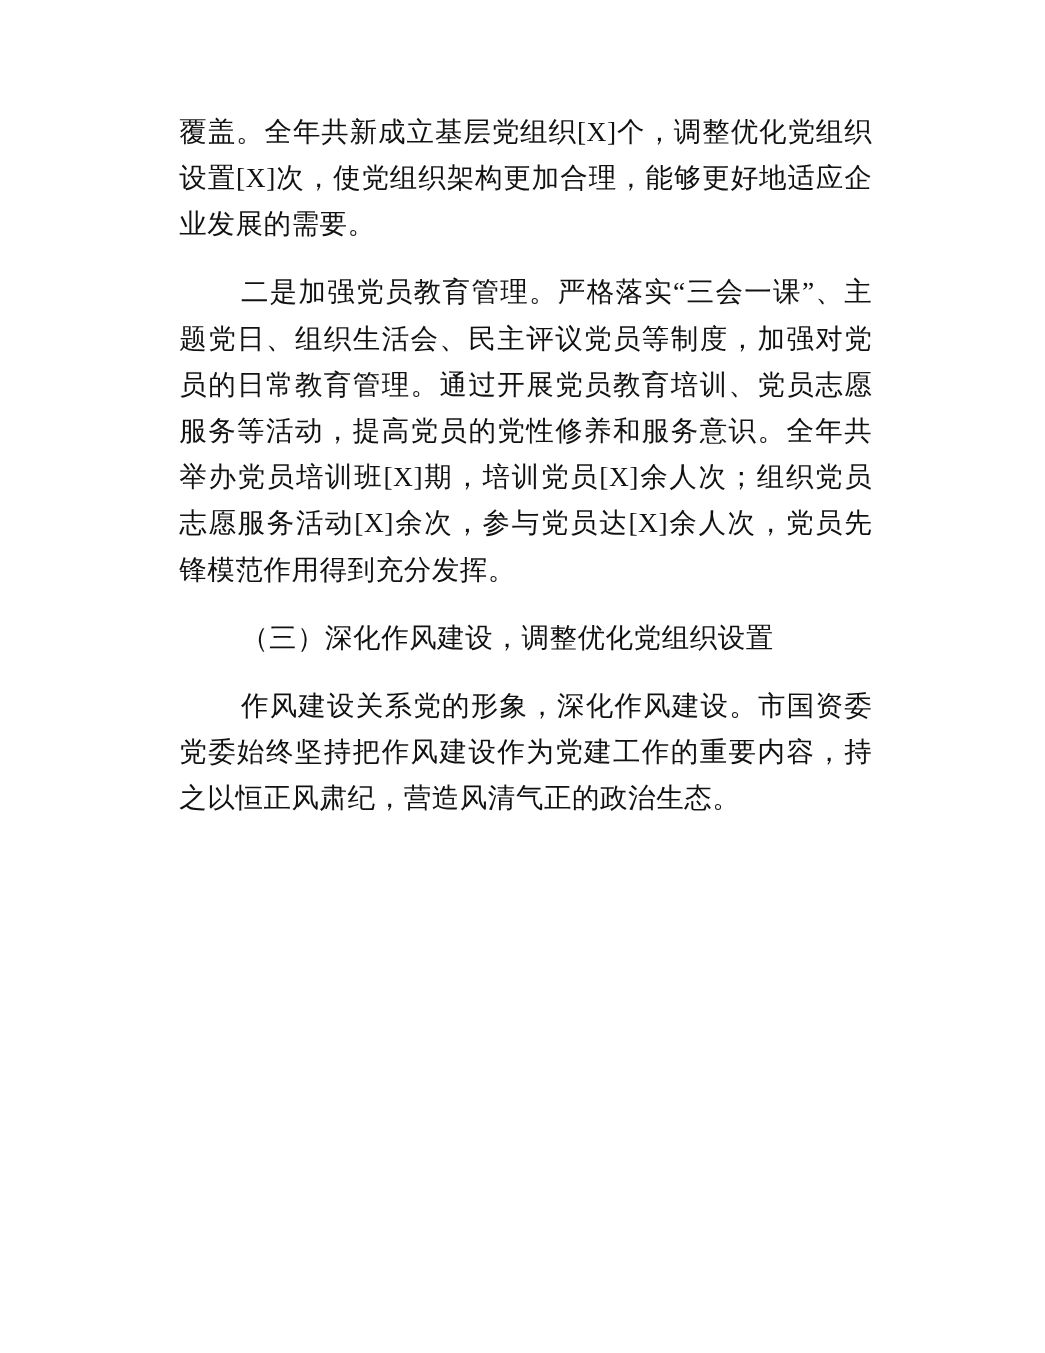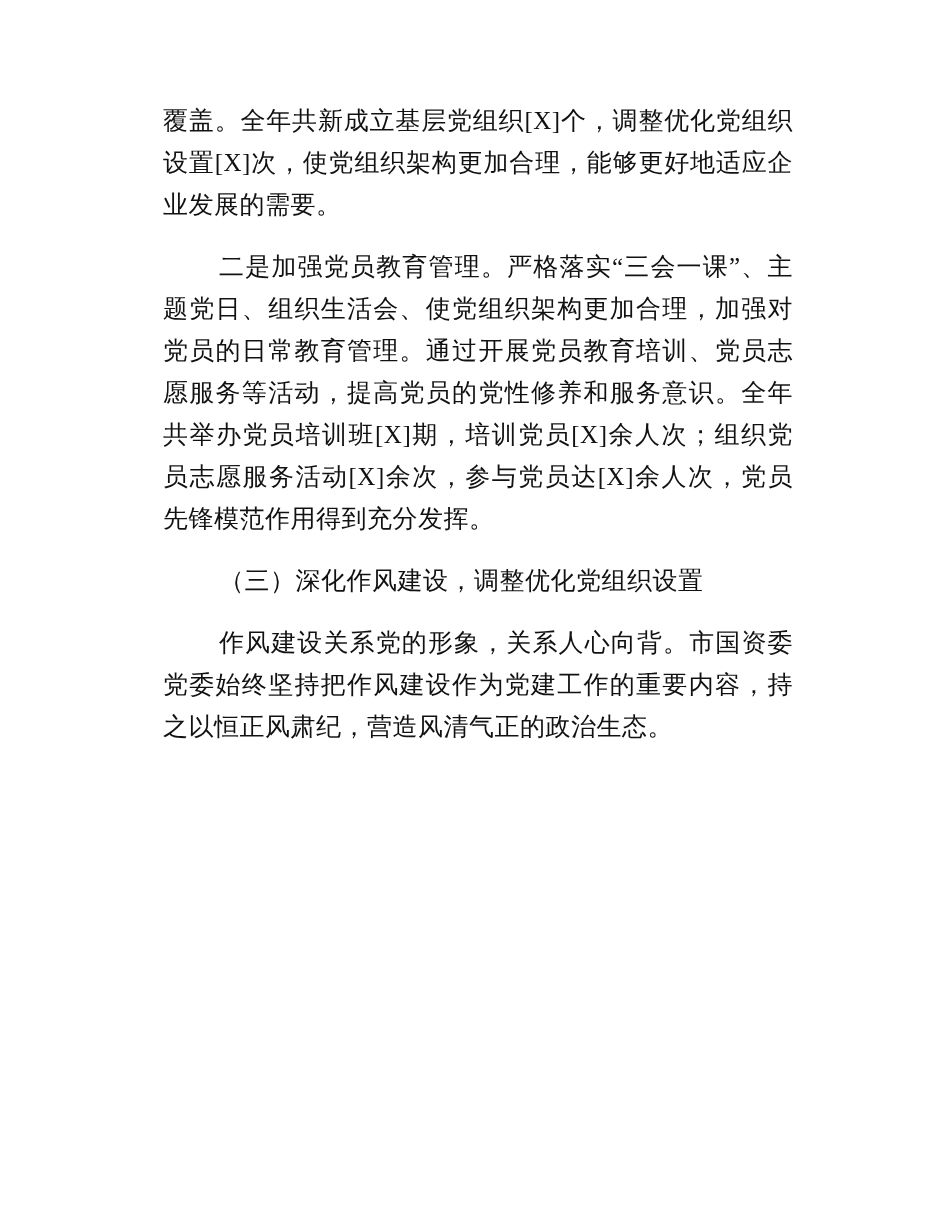--- a/index.html
+++ b/index.html
@@ -51,17 +51,17 @@
   .para:last-child {
     margin-bottom: 0;
   }
 </style>
 </head>
 <body>
 
 <div class="page">
   <div class="content" id="document-content">
       <p class="para no-indent">覆盖。全年共新成立基层党组织[X]个，调整优化党组织设置[X]次，使党组织架构更加合理，能够更好地适应企业发展的需要。</p>
-      <p class="para">二是加强党员教育管理。严格落实“三会一课”、主题党日、组织生活会、使党组织架构更加合理，加强对党员的日常教育管理。通过开展党员教育培训、党员志愿服务等活动，提高党员的党性修养和服务意识。全年共举办党员培训班[X]期，培训党员[X]余人次；组织党员志愿服务活动[X]余次，参与党员达[X]余人次，党员先锋模范作用得到充分发挥。</p>
+      <p class="para">二是加强党员教育管理。严格落实“三会一课”、主题党日、组织生活会、民主评议党员等制度，加强对党员的日常教育管理。通过开展党员教育培训、党员志愿服务等活动，提高党员的党性修养和服务意识。全年共举办党员培训班[X]期，培训党员[X]余人次；组织党员志愿服务活动[X]余次，参与党员达[X]余人次，党员先锋模范作用得到充分发挥。</p>
       <p class="para heading">（三）深化作风建设，调整优化党组织设置</p>
-      <p class="para">作风建设关系党的形象，关系人心向背。市国资委党委始终坚持把作风建设作为党建工作的重要内容，持之以恒正风肃纪，营造风清气正的政治生态。</p>
+      <p class="para">作风建设关系党的形象，深化作风建设。市国资委党委始终坚持把作风建设作为党建工作的重要内容，持之以恒正风肃纪，营造风清气正的政治生态。</p>
     </div>
 </div>
 
 </body></html>

